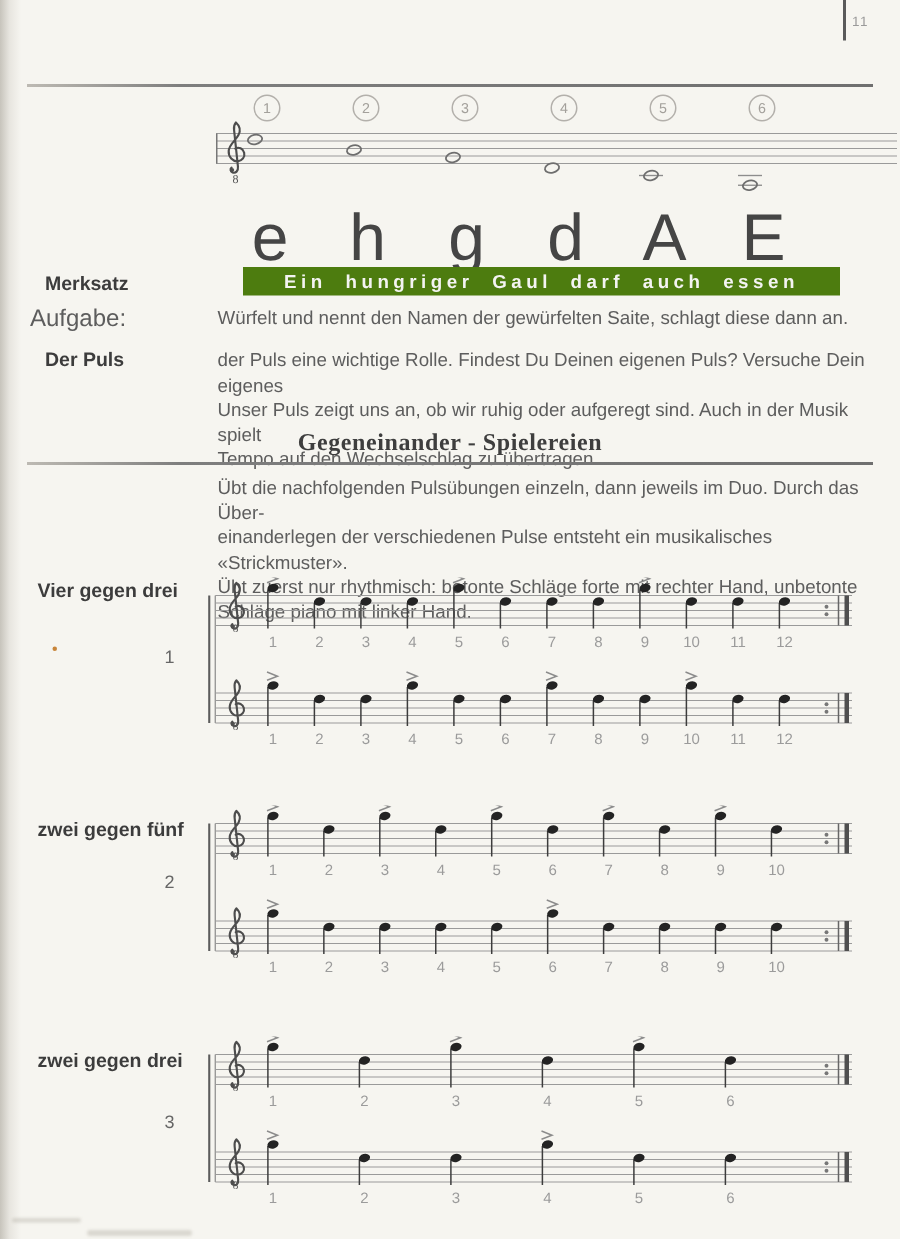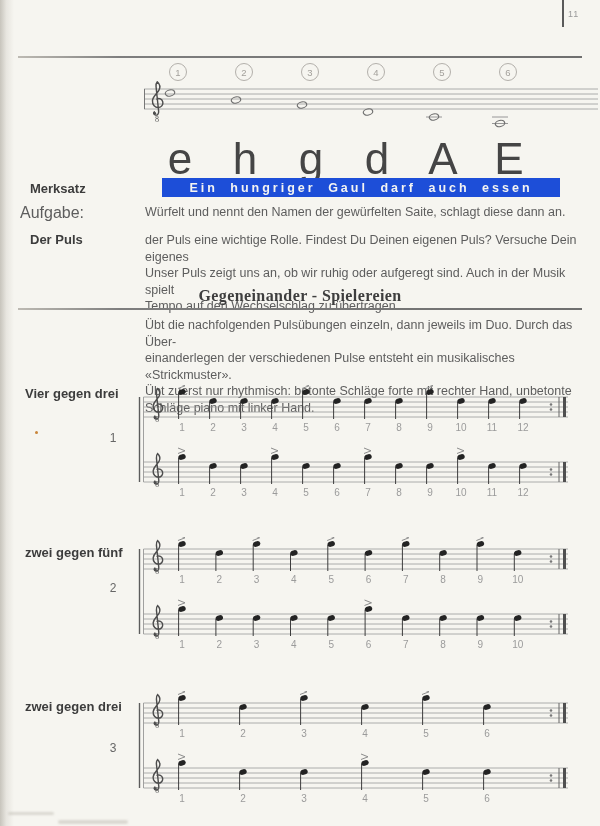--- a/index.html
+++ b/index.html
@@ -21,21 +21,21 @@
   #open-staff{left:140px;top:60px;}
   .letter{position:absolute;top:134px;font-size:44px;font-weight:400;color:#454545;transform:translateX(-50%);}
   .letter:nth-of-type(1){left:180px;}
   .letter:nth-of-type(2){left:245px;}
   .letter:nth-of-type(3){left:311px;}
   .letter:nth-of-type(4){left:377px;}
   .letter:nth-of-type(5){left:443px;}
   .letter:nth-of-type(6){left:509px;}
   .bold-label{position:absolute;left:20px;font-size:13px;font-weight:bold;color:#3c3c3c;padding-left:10px;}
   .merksatz{top:181px;}
-  .black-bar{position:absolute;left:162px;top:178px;width:398px;height:19px;background:#1d4ed8;
+  .black-bar{position:absolute;left:162px;top:178px;width:398px;height:19px;background:#4d7c0f;
         display:flex;align-items:center;justify-content:center;}
   .black-bar span{color:#f4f4f2;font-size:12.5px;font-weight:bold;letter-spacing:3px;word-spacing:6px;white-space:nowrap;}
   .plain-label{position:absolute;left:20px;font-size:16px;color:#5d5d5d;}
   .aufgabe-label{top:204px;}
   .body-text{position:absolute;left:145px;font-size:12.5px;line-height:16.5px;color:#5d5d5d;}
   .aufgabe-text{top:204px;width:440px;}
   .puls-label{top:232px;font-weight:bold;color:#3c3c3c;font-size:13px;}
   .puls-text{top:232px;width:440px;}
   .intro-text{top:317px;width:440px;}
   .ex-label{position:absolute;left:25px;font-size:13px;font-weight:bold;color:#3c3c3c;}

